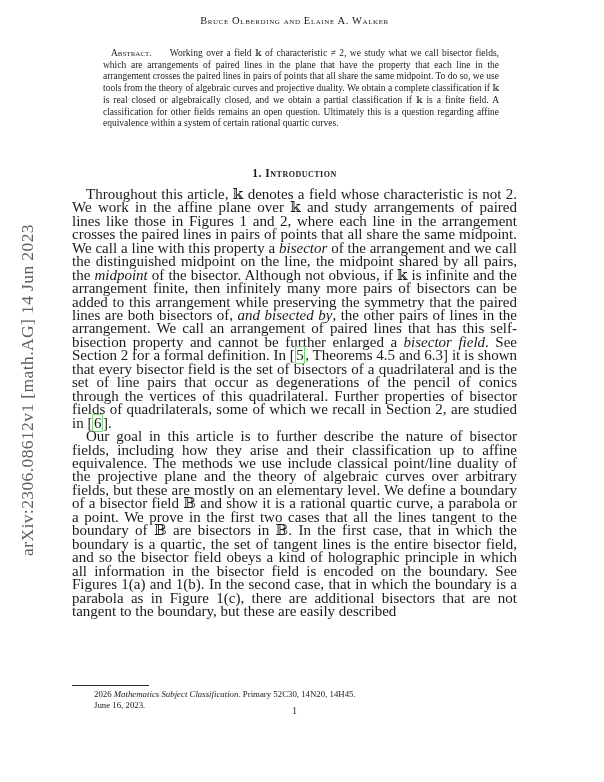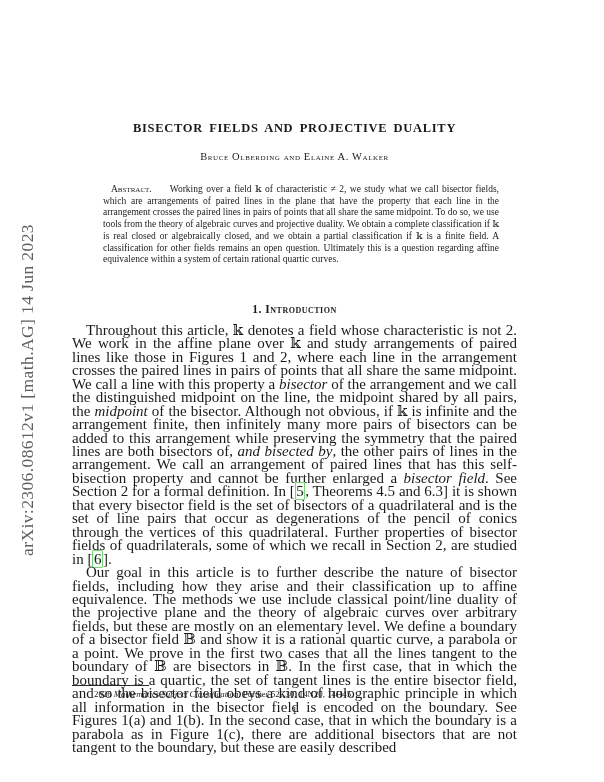--- a/index.html
+++ b/index.html
@@ -70,36 +70,36 @@
 </style>
 </head>
 <body>
 
 <div class="page">
 
   <div class="arxiv-stamp">arXiv:2306.08612v1  [math.AG]  14 Jun 2023</div>
 
   <main class="content">
 
-    <h1 class="paper-title">BISECTOR FIELDS AND PROJECTIVE DUALITY</h1>
 
     <div class="authors">Bruce Olberding and Elaine A. Walker</div>
 
     <div class="abstract">
       <span class="abstract-label">Abstract.</span><span><span>Working over a field 𝕜 of characteristic ≠ 2, we study what we call bisector fields, which are arrangements of paired lines in the plane that have the property that each line in the arrangement crosses the paired lines in pairs of points that all share the same midpoint. To do so, we use tools from the theory of algebraic curves and projective duality. We obtain a complete classification if 𝕜 is real closed or algebraically closed, and we obtain a partial classification if 𝕜 is a finite field. A classification for other fields remains an open question. Ultimately this is a question regarding affine equivalence within a system of certain rational quartic curves.</span></span>
     </div>
 
     <h2 class="section-heading">1. Introduction</h2>
 
     <p class="body-par"><span>Throughout this article, 𝕜 denotes a field whose characteristic is not 2. We work in the affine plane over 𝕜 and study arrangements of paired lines like those in Figures 1 and 2, where each line in the arrangement crosses the paired lines in pairs of points that all share the same midpoint. We call a line with this property a </span><span class="it">bisector</span><span> of the arrangement and we call the distinguished midpoint on the line, the midpoint shared by all pairs, the </span><span class="it">midpoint</span><span> of the bisector. Although not obvious, if 𝕜 is infinite and the arrangement finite, then infinitely many more pairs of bisectors can be added to this arrangement while preserving the symmetry that the paired lines are both bisectors of, </span><span class="it">and bisected by</span><span>, the other pairs of lines in the arrangement. We call an arrangement of paired lines that has this self-bisection property and cannot be further enlarged a </span><span class="it">bisector field</span><span>. See Section 2 for a formal definition. In [</span><span class="cite">5</span><span>, Theorems 4.5 and 6.3] it is shown that every bisector field is the set of bisectors of a quadrilateral and is the set of line pairs that occur as degenerations of the pencil of conics through the vertices of this quadrilateral. Further properties of bisector fields of quadrilaterals, some of which we recall in Section 2, are studied in [</span><span class="cite">6</span><span>].</span></p>
 
     <p class="body-par"><span>Our goal in this article is to further describe the nature of bisector fields, including how they arise and their classification up to affine equivalence. The methods we use include classical point/line duality of the projective plane and the theory of algebraic curves over arbitrary fields, but these are mostly on an elementary level. We define a boundary of a bisector field 𝔹 and show it is a rational quartic curve, a parabola or a point. We prove in the first two cases that all the lines tangent to the boundary of 𝔹 are bisectors in 𝔹. In the first case, that in which the boundary is a quartic, the set of tangent lines is the entire bisector field, and so the bisector field obeys a kind of holographic principle in which all information in the bisector field is encoded on the boundary. See Figures 1(a) and 1(b). In the second case, that in which the boundary is a parabola as in Figure 1(c), there are additional bisectors that are not tangent to the boundary, but these are easily described</span></p>
 
   </main>
 
   <div class="footnote-rule"></div>
 
-  <div class="footnote-line fn-1"><span>2026 </span><span class="it">Mathematics Subject Classification</span><span>. Further 52C30, 14N20, 14H45.</span></div>
+  <div class="footnote-line fn-1"><span>2026 </span><span class="it">Mathematics Subject Classification</span><span>. Primary 52C30, 14N20, 14H45.</span></div>
 
+  <div class="footnote-line fn-2">June 16, 2023.</div>
 
   <div class="page-number">1</div>
 
 </div>
 
 </body></html>

